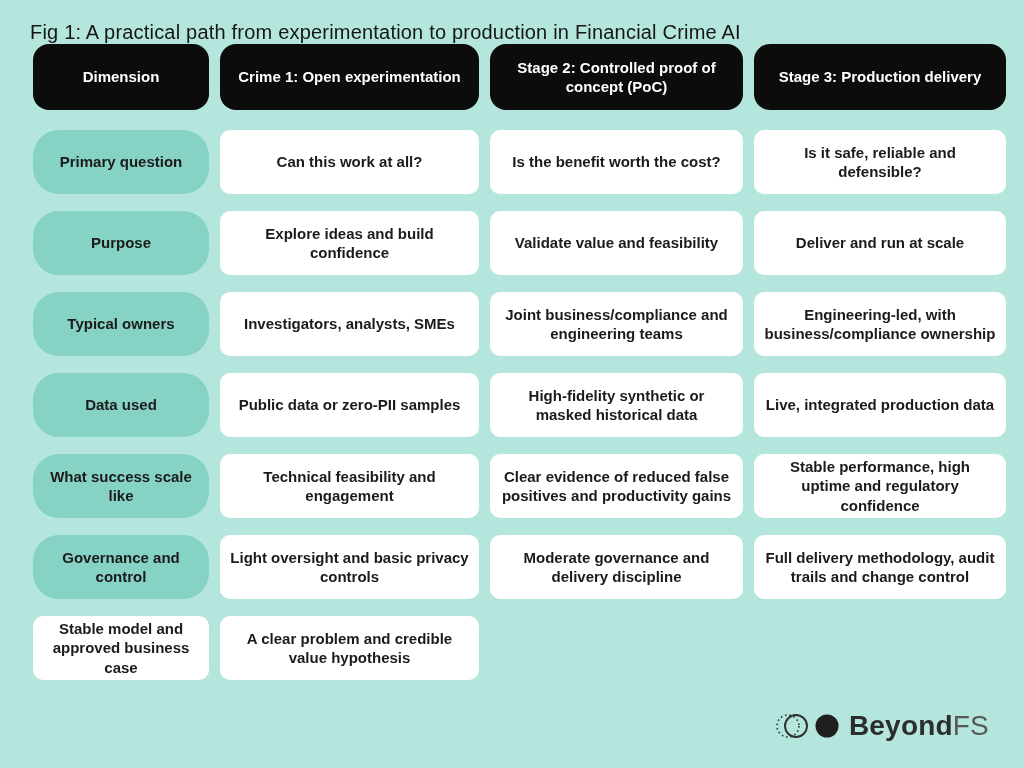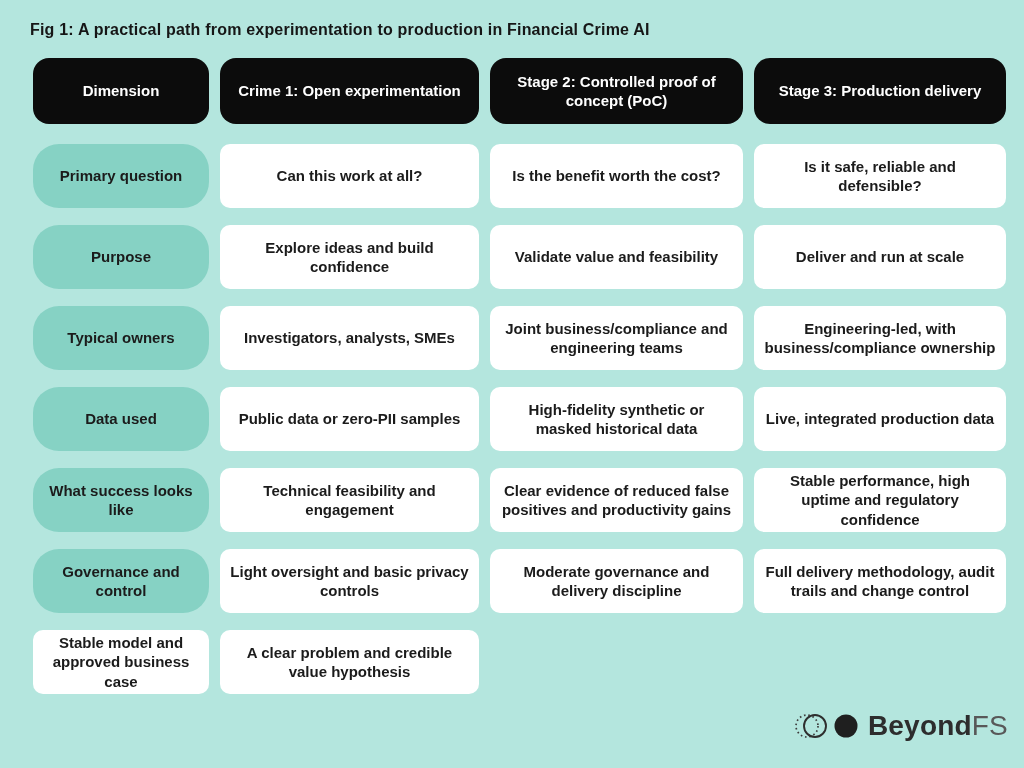--- a/index.html
+++ b/index.html
@@ -10,22 +10,22 @@
   *{box-sizing:border-box;margin:0;padding:0;}
   html,body{width:1024px;height:768px;overflow:hidden;}
   body{
     background:var(--background);
     font-family:"Liberation Sans","DejaVu Sans",sans-serif;
     color:var(--body-text);
     position:relative;
   }
   .page{padding:21px 25px 0 27px;}
   .fig-title{
-    font-size:16px;font-weight:700;color:var(--title-text);
-    letter-spacing:.2px;margin-left:3px;margin-bottom:19px;
+    font-size:20px;font-weight:400;color:var(--title-text);
+    letter-spacing:.2px;margin-left:3px;
   }
   .grid{
     display:grid;
     grid-template-columns:176px 259px 253px 252px;
     column-gap:11px;
     padding-left:6px;
   }
   .grid.header{grid-template-rows:66px;margin-bottom:20px;}
   .grid.body{grid-auto-rows:64px;row-gap:17px;font-weight:bold;}
   .hcell{
@@ -40,21 +40,21 @@
     text-align:center;font-size:15px;line-height:1.3;padding:0 10px;
     color:var(--body-text);
   }
   .cell{
     background:var(--cell-bg);
     border-radius:10px;display:flex;align-items:center;justify-content:center;
     text-align:center;font-size:15px;line-height:1.3;padding:0 10px;
     color:var(--body-text);
   }
   .logo{
-    position:absolute;right:16px;top:708px;
+    position:absolute;right:35px;top:708px;
     display:flex;align-items:center;gap:8px;height:36px;
   }
   .logo-mark{display:flex;align-items:center;}
   .logo-word{font-size:28px;letter-spacing:.2px;white-space:nowrap;}
   .logo-word .bold{font-weight:700;color:var(--logo-dark);}
   .logo-word .light{font-weight:400;color:var(--logo-light);}
 </style>
 </head>
 <body>
 
@@ -82,21 +82,21 @@
   <div class="label">Typical owners</div>
   <div class="cell">Investigators, analysts, SMEs</div>
   <div class="cell">Joint business/compliance and engineering teams</div>
   <div class="cell">Engineering-led, with business/compliance ownership</div>
 
   <div class="label">Data used</div>
   <div class="cell">Public data or zero-PII samples</div>
   <div class="cell">High-fidelity synthetic or masked historical data</div>
   <div class="cell">Live, integrated production data</div>
 
-  <div class="label">What success looks like</div>
+  <div class="label">What success scale like</div>
   <div class="cell">Technical feasibility and engagement</div>
   <div class="cell">Clear evidence of reduced false positives and productivity gains</div>
   <div class="cell">Stable performance, high uptime and regulatory confidence</div>
 
   <div class="label">Governance and control</div>
   <div class="cell">Light oversight and basic privacy controls</div>
   <div class="cell">Moderate governance and delivery discipline</div>
   <div class="cell">Full delivery methodology, audit trails and change control</div>
 
   <div class="cell">Stable model and approved business case</div>

